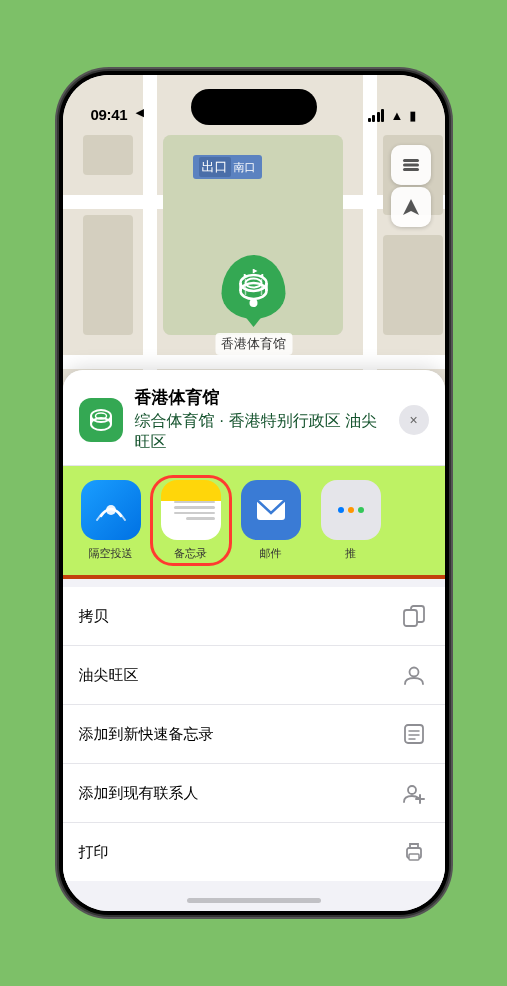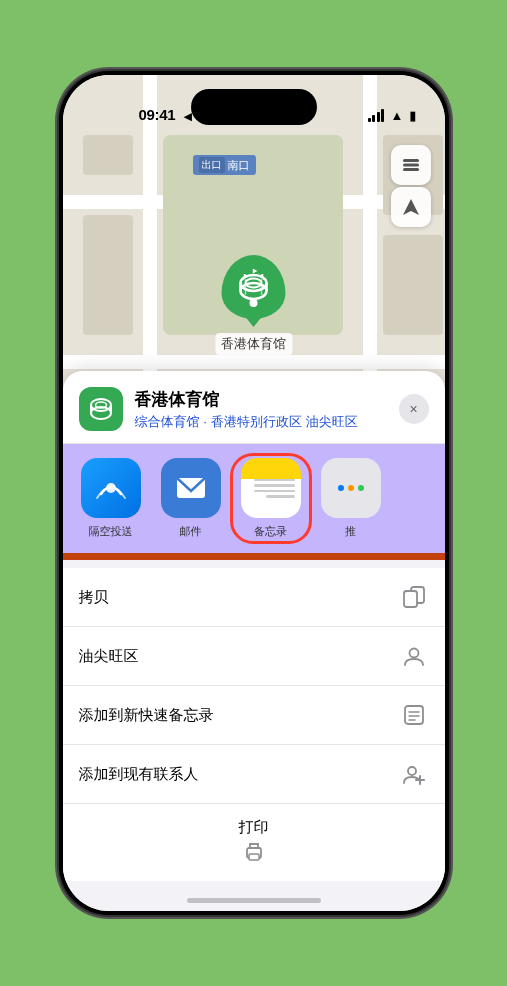--- a/index.html
+++ b/index.html
@@ -211,45 +211,45 @@
     }
     .venue-info {
       flex: 1;
     }
     .venue-name {
       font-size: 17px;
       font-weight: 600;
       color: #000;
     }
     .venue-desc {
-      font-size: 13px;
-      color: #1d4ed8;
+      font-size: 16px;
+      color: #14532d;
       margin-top: 2px;
     }
     .close-btn {
       width: 30px;
       height: 30px;
       background: #e5e5ea;
       border-radius: 50%;
       display: flex;
       align-items: center;
       justify-content: center;
       font-size: 14px;
       color: #666;
       cursor: pointer;
       flex-shrink: 0;
     }
     
     .share-row {
-      background: #c4b5fd;
+      background: #bef264;
       padding: 14px 12px;
       display: flex;
       gap: 8px;
       overflow: hidden;
-      border-bottom: 7px solid #c2410c;
+      border-bottom: 4px solid #c2410c;
     }
     .share-item {
       display: flex;
       flex-direction: column;
       align-items: center;
       gap: 6px;
       min-width: 72px;
     }
     .share-icon {
       width: 60px;
@@ -332,21 +332,21 @@
   </style>
 </head>
 <body>
 
 <div class="phone-frame">
   <div class="phone-screen">
 
     <div class="dynamic-island"></div>
 
     <div class="status-bar">
-      <div style="display:flex;align-items:flex-end;gap:8px;margin-left:48px;">
+      <div style="display:flex;align-items:flex-start;gap:8px;">
         <span class="status-time">09:41</span>
         <span style="font-size:11px;">◀</span>
       </div>
       <div class="status-icons">
         <div class="signal-bars">
           <div class="signal-bar" style="height:4px;"></div>
           <div class="signal-bar" style="height:7px;"></div>
           <div class="signal-bar" style="height:10px;"></div>
           <div class="signal-bar" style="height:13px;"></div>
         </div>
@@ -366,21 +366,21 @@
       <div class="map-block" style="top:60px;left:100px;width:180px;height:200px;border-radius:8px;"></div>
       <div class="map-block-green" style="top:60px;left:100px;width:180px;height:200px;border-radius:8px;opacity:0.6;"></div>
       <div class="map-block" style="top:140px;left:20px;width:50px;height:120px;"></div>
       <div class="map-block" style="top:300px;left:20px;width:50px;height:100px;"></div>
       <div class="map-block" style="top:300px;left:100px;width:80px;height:100px;"></div>
       <div class="map-block" style="top:300px;left:200px;width:80px;height:100px;"></div>
       <div class="map-block" style="top:60px;left:320px;width:60px;height:80px;"></div>
       <div class="map-block" style="top:160px;left:320px;width:60px;height:100px;"></div>
 
       <div class="map-label">
-        <span style="font-size:10px;background:#4a6ea8;padding:1px 3px;border-radius:2px;">出口</span>
+        <span style="font-size:13px;background:#4a6ea8;padding:1px 3px;border-radius:2px;">出口</span>
         <span>南口</span>
       </div>
 
       <div class="stadium-marker">
         <div class="marker-pin">
 
           <svg width="36" height="36" viewBox="0 0 36 36" fill="none">
             <ellipse cx="18" cy="14" rx="13" ry="8" stroke="white" stroke-width="2.5" fill="none"></ellipse>
             <ellipse cx="18" cy="14" rx="8" ry="4.5" stroke="white" stroke-width="2" fill="none"></ellipse>
             <line x1="5" y1="14" x2="5" y2="22" stroke="white" stroke-width="2.5"></line>
@@ -443,38 +443,38 @@
             <svg width="32" height="32" viewBox="0 0 32 32" fill="none">
               <circle cx="16" cy="16" r="5" fill="white" opacity="0.9"></circle>
               <path d="M6 22 Q16 8 26 22" stroke="white" stroke-width="2.5" fill="none" stroke-linecap="round"></path>
               <path d="M2 26 Q16 4 30 26" stroke="white" stroke-width="2" fill="none" stroke-linecap="round" opacity="0.7"></path>
             </svg>
           </div>
           <span class="share-label">隔空投送</span>
         </div>
 
 
-        <div class="share-item">
-          <div class="share-icon mail">
-            <svg width="34" height="30" viewBox="0 0 34 30" fill="none">
-              <rect x="3" y="5" width="28" height="20" rx="3" fill="white"></rect>
-              <polyline points="3,5 17,18 31,5" stroke="#3a7bd5" stroke-width="2.5" fill="none"></polyline>
-            </svg>
-          </div>
-          <span class="share-label">邮件</span>
-        </div>
-
         <div class="share-item" style="outline: 3px solid #ff3b30; outline-offset: 2px; border-radius: 18px;">
           <div class="share-icon" style="background: linear-gradient(180deg, #ffd60a 0%, #ffd60a 35%, #fff 35%); border-radius: 16px; width:60px; height:60px; display:flex; align-items:flex-end; padding:6px; flex-direction:column; gap:3px;">
             <div style="width:85%;height:2.5px;background:#ccc;border-radius:2px;"></div>
             <div style="width:85%;height:2.5px;background:#ccc;border-radius:2px;"></div>
             <div style="width:85%;height:2.5px;background:#ccc;border-radius:2px;"></div>
             <div style="width:60%;height:2.5px;background:#ccc;border-radius:2px;"></div>
           </div>
           <span class="share-label">备忘录</span>
+        </div>
+
+        <div class="share-item">
+          <div class="share-icon mail">
+            <svg width="34" height="30" viewBox="0 0 34 30" fill="none">
+              <rect x="3" y="5" width="28" height="20" rx="3" fill="white"></rect>
+              <polyline points="3,5 17,18 31,5" stroke="#3a7bd5" stroke-width="2.5" fill="none"></polyline>
+            </svg>
+          </div>
+          <span class="share-label">邮件</span>
         </div>
 
         <div class="share-item">
           <div class="share-icon" style="background: #e5e5ea; border-radius:16px; width:60px;height:60px; display:flex; align-items:center; justify-content:center; flex-direction:row; gap:4px;">
             <div style="width:6px;height:6px;background:#007aff;border-radius:50%;"></div>
             <div style="width:6px;height:6px;background:#ff9500;border-radius:50%;"></div>
             <div style="width:6px;height:6px;background:#34c759;border-radius:50%;"></div>
           </div>
           <span class="share-label">推</span>
         </div>
@@ -519,21 +519,21 @@
           <div class="action-icon-right">
             <svg width="22" height="22" viewBox="0 0 22 22" fill="none">
               <circle cx="9" cy="8" r="4" stroke="#8e8e93" stroke-width="1.8" fill="none"></circle>
               <path d="M1 20 Q1 14 9 14 Q13 14 15.5 16" stroke="#8e8e93" stroke-width="1.8" fill="none" stroke-linecap="round"></path>
               <line x1="17" y1="13" x2="17" y2="21" stroke="#8e8e93" stroke-width="2" stroke-linecap="round"></line>
               <line x1="13" y1="17" x2="21" y2="17" stroke="#8e8e93" stroke-width="2" stroke-linecap="round"></line>
             </svg>
           </div>
         </div>
 
-        <div class="action-item" style="border-bottom:none;flex-direction:column;">
+        <div class="action-item" style="border-bottom:none;">
           <span class="action-text">打印</span>
           <div class="action-icon-right">
             <svg width="22" height="22" viewBox="0 0 22 22" fill="none">
               <rect x="4" y="7" width="14" height="10" rx="2" stroke="#8e8e93" stroke-width="1.8" fill="none"></rect>
               <path d="M7 7 V3 H15 V7" stroke="#8e8e93" stroke-width="1.8" fill="none"></path>
               <rect x="6" y="13" width="10" height="6" rx="1" stroke="#8e8e93" stroke-width="1.5" fill="white"></rect>
             </svg>
           </div>
         </div>
       </div>

